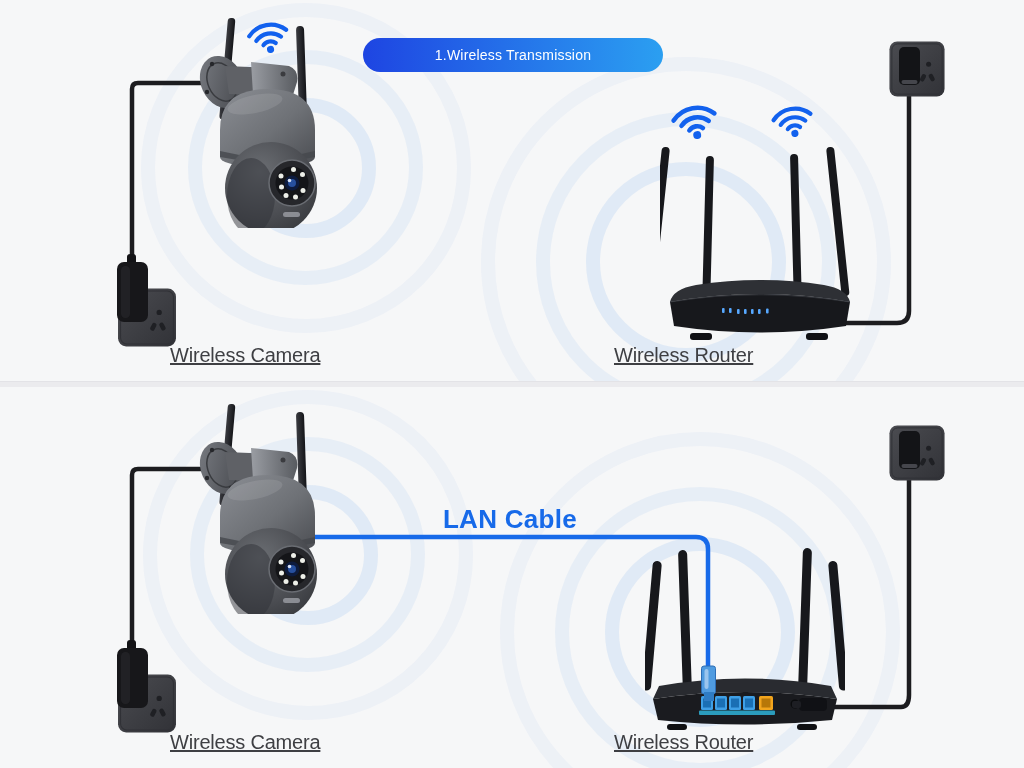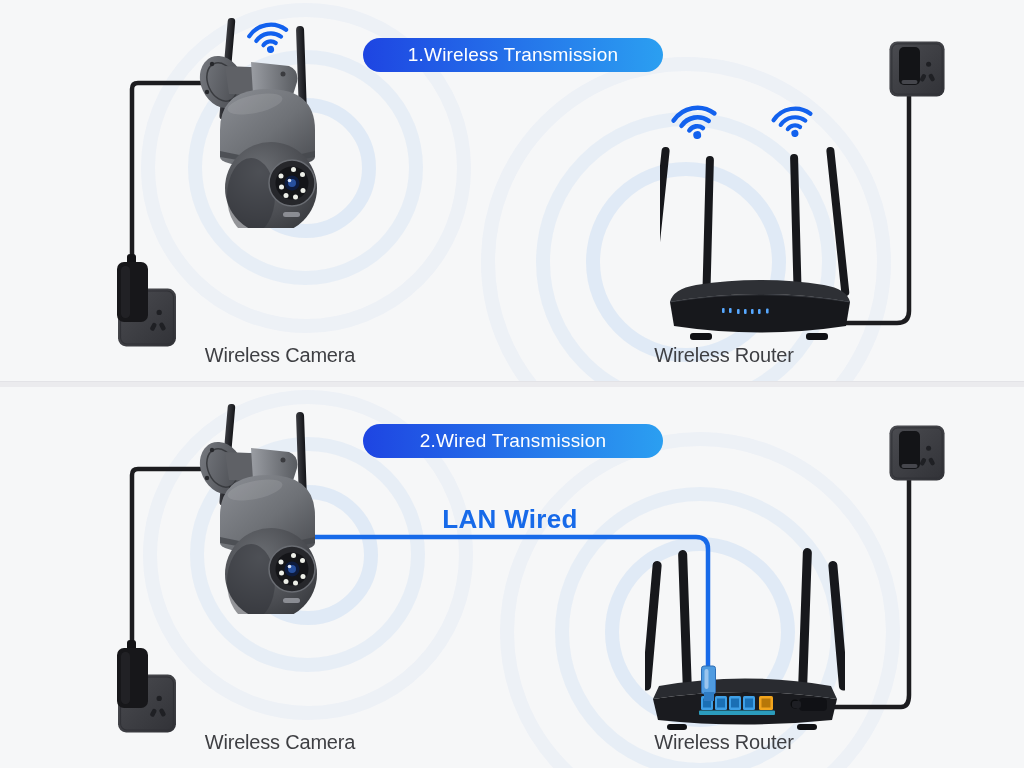--- a/index.html
+++ b/index.html
@@ -10,25 +10,25 @@
   #sec2{top:387px;height:381px;}
   .divider{position:absolute;top:381px;left:0;width:1024px;height:6px;
            background:var(--divider,#ebebee);border-top:1px solid #e3e3e7;box-sizing:border-box;}
   .scene{position:absolute;top:0;left:0;z-index:2;}
   .ripple{position:absolute;border-radius:50%;box-sizing:border-box;
           border:14px solid var(--ripple-blue,#a9c9ef);z-index:1;}
   .r1{opacity:.28}.r2{opacity:.19}.r3{opacity:.12}
   .banner{position:absolute;left:363px;width:300px;height:34px;border-radius:17px;
           background:linear-gradient(90deg,var(--banner-start,#1e45e2),var(--banner-end,#2b9ff1));
           display:flex;align-items:center;justify-content:center;z-index:3;}
-  .banner span{color:var(--banner-text,#ffffff);font-size:19px;letter-spacing:.2px;}
+  .banner span{color:var(--banner-text,#ffffff);font-size:14px;letter-spacing:.2px;}
   #sec1 .banner{top:38px;}
   #sec2 .banner{top:37px;}
-  .dev-label{position:absolute;width:220px;text-align:center;top:344px;z-index:3;
-             color:var(--label-text,#3e3f43);font-size:20px;letter-spacing:-.2px;}
+  .dev-label{position:absolute;width:220px;top:344px;z-index:3;
+             color:var(--label-text,#3e3f43);font-size:20px;letter-spacing:-.2px;text-decoration:underline;}
   .lbl-cam{left:170px;}
   .lbl-rtr{left:614px;}
   .lan-label{position:absolute;left:380px;top:117px;width:260px;text-align:center;z-index:3;
              color:var(--lan-blue,#176ae9);font-size:26px;font-weight:bold;letter-spacing:.3px;}
 </style>
 </head>
 <body>
 
 <div class="stage">
 
@@ -241,20 +241,17 @@
         <rect x="901.5" y="77" width="16" height="4" rx="2" fill="#45464c"></rect>
       </g>
       <use href="#sym-router-rear" x="645" y="153" width="200" height="192"></use>
       <g>
         <rect x="701.5" y="279" width="14" height="28" rx="2.5" fill="#4f9be0" stroke="#2d6db5" stroke-width="1"></rect>
         <rect x="704.5" y="282" width="4" height="20" rx="2" fill="#a8cdf0" opacity=".85"></rect>
         <rect x="704" y="305" width="10" height="9" fill="#2f7cc4"></rect>
       </g>
     </svg>
 
-    <div class="banner">
-      <span>2.Wired Transmission</span>
-    </div>
-    <div class="lan-label">LAN Wired</div>
+    <div class="lan-label">LAN Cable</div>
     <div class="dev-label lbl-cam">Wireless Camera</div>
     <div class="dev-label lbl-rtr">Wireless Router</div>
   </section>
 </div>
 
 </body></html>

